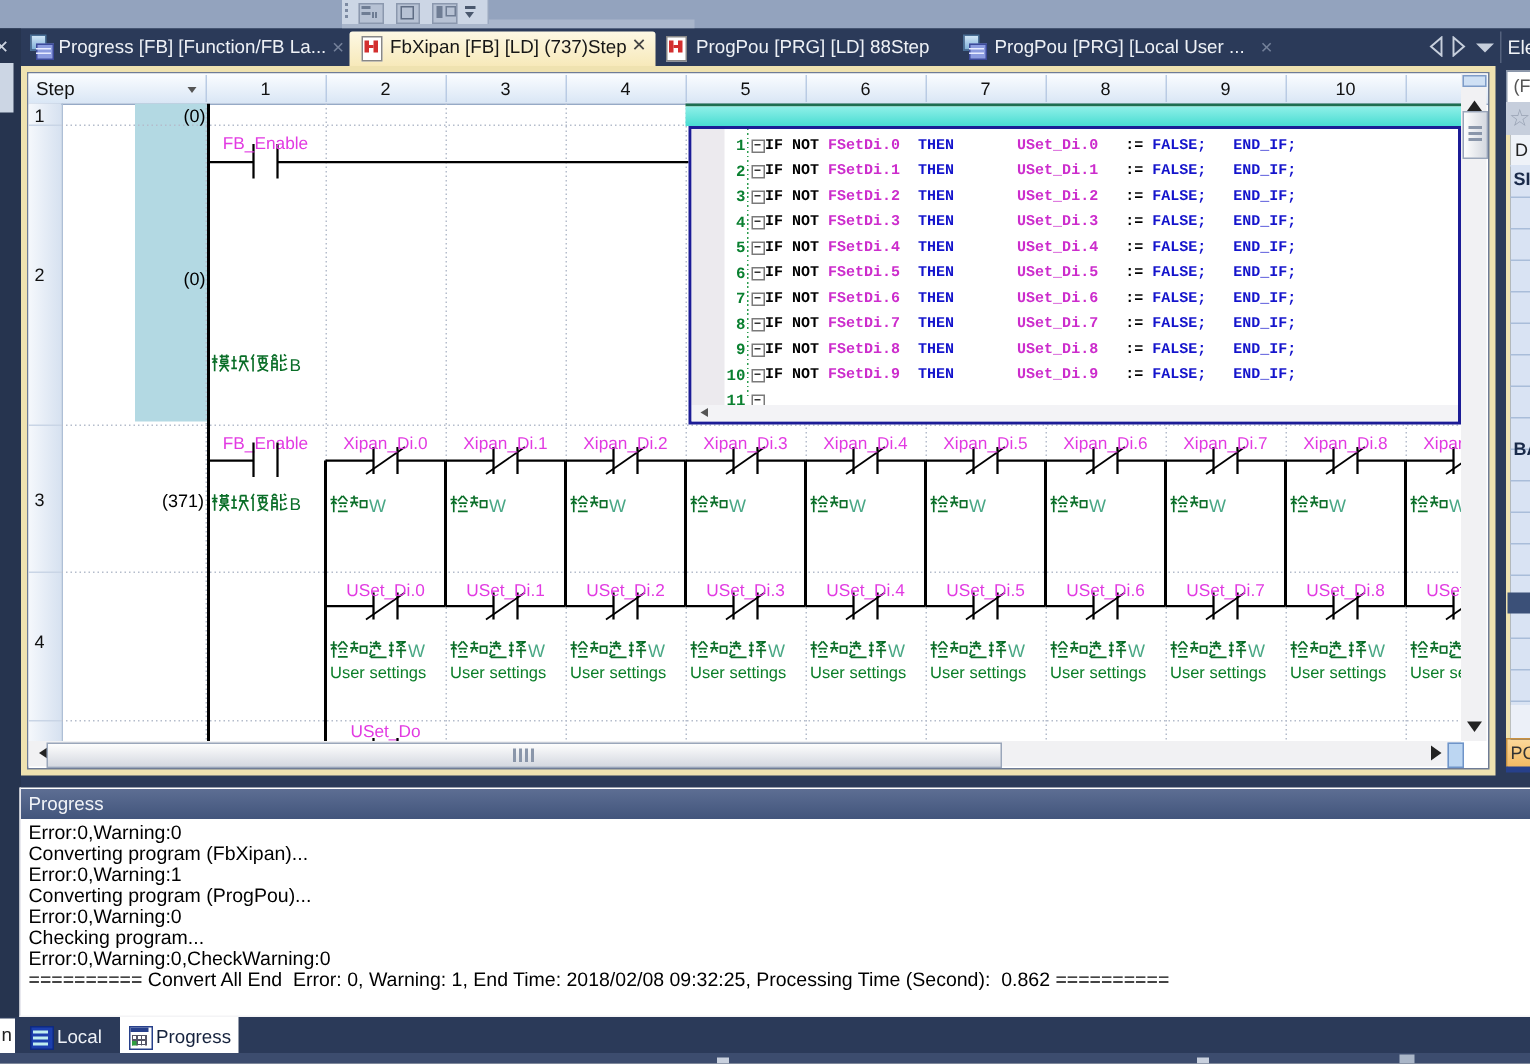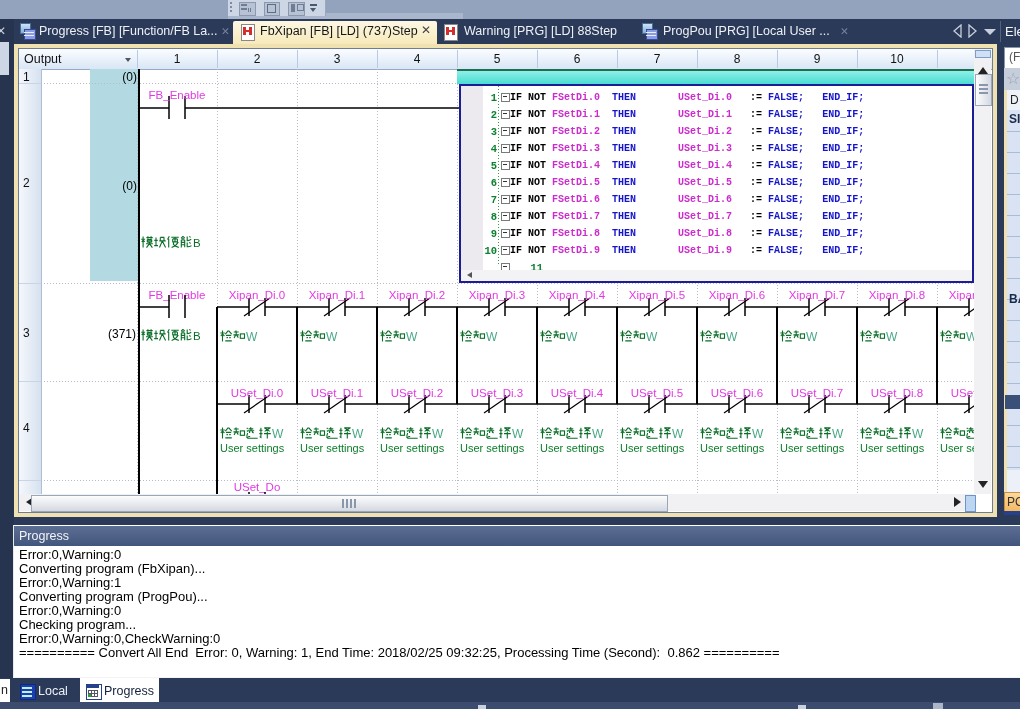--- a/index.html
+++ b/index.html
@@ -48,21 +48,21 @@
  <div class="abs" style="left:4px;top:5px;width:3px;height:2px;background:#d32f2f;"></div>
 </div>
 <div class="abs" style="left:260px;top:24px;color:#161616;font-size:12.5px;">FbXipan [FB] [LD] (737)Step</div>
 <div class="abs" style="left:421px;top:23px;color:#444;font-size:12px;">✕</div>
 
 <div class="abs" style="left:444px;top:24px;width:12px;height:15px;background:#fff;border:1px solid #888;">
  <div class="abs" style="left:1px;top:2px;width:3px;height:8px;background:#d32f2f;"></div>
  <div class="abs" style="left:7px;top:2px;width:3px;height:8px;background:#d32f2f;"></div>
  <div class="abs" style="left:4px;top:5px;width:3px;height:2px;background:#d32f2f;"></div>
 </div>
-<div class="abs txtw" style="left:464px;top:24px;">Warning [PRG] [LD] 88Step</div>
+<div class="abs txtw" style="left:464px;top:24px;">ProgPou [PRG] [LD] 88Step</div>
 
 <div class="abs" style="left:641px;top:23px;width:15px;height:16px;">
  <div class="abs" style="left:1px;top:0;width:9px;height:9px;background:linear-gradient(#cfe4f6,#7fb0d8);border:1px solid #4a6f96;"></div>
  <div class="abs" style="left:5px;top:6px;width:10px;height:9px;background:#8c9ce0;border:1px solid #3c4a9a;"></div>
  <div class="abs" style="left:5px;top:9px;width:10px;height:1px;background:#e8ecff;"></div>
  <div class="abs" style="left:5px;top:12px;width:10px;height:1px;background:#e8ecff;"></div>
 </div>
 <div class="abs txtw" style="left:663px;top:24px;">ProgPou [PRG] [Local User ...</div>
 <div class="abs" style="left:840px;top:25px;color:#74819a;font-size:10.5px;">✕</div>
 
@@ -70,21 +70,21 @@
     <path d="M9 1 L2 7 L9 13 Z" fill="none" stroke="#c7cfdc" stroke-width="1.3"></path>
     <path d="M17 1 L24 7 L17 13 Z" fill="none" stroke="#c7cfdc" stroke-width="1.3"></path>
     <path d="M32 5 L44 5 L38 11 Z" fill="#c7cfdc"></path>
   </svg>
 
 <div class="abs" style="left:14px;top:44px;width:983px;height:473px;background:#efe2b0;"></div>
 <div class="abs" style="left:18px;top:48px;width:975px;height:465px;background:#6f7c96;"></div>
 <div class="abs" style="left:19px;top:49px;width:973px;height:463px;background:#fff;"></div>
 
 <div class="abs" style="left:19px;top:49px;width:973px;height:20px;background:linear-gradient(#fbfdff,#d9e6f5);border-bottom:1px solid #96aac6;"></div>
-<div class="abs" style="left:24px;top:52px;font-size:12.5px;color:#111;">Output</div>
+<div class="abs" style="left:24px;top:52px;font-size:12.5px;color:#111;">Step</div>
 <div class="abs" style="left:125px;top:58px;width:0;height:0;border:3px solid transparent;border-top:4px solid #555;"></div>
 <div id="colheads">
     <div class="abs" style="left:157px;top:52px;width:40px;text-align:center;font-size:12px;color:#111;">1</div>
     <div class="abs" style="left:137px;top:50px;width:1px;height:18px;background:#b9cbe4;"></div>
     <div class="abs" style="left:237px;top:52px;width:40px;text-align:center;font-size:12px;color:#111;">2</div>
     <div class="abs" style="left:217px;top:50px;width:1px;height:18px;background:#b9cbe4;"></div>
     <div class="abs" style="left:317px;top:52px;width:40px;text-align:center;font-size:12px;color:#111;">3</div>
     <div class="abs" style="left:297px;top:50px;width:1px;height:18px;background:#b9cbe4;"></div>
     <div class="abs" style="left:397px;top:52px;width:40px;text-align:center;font-size:12px;color:#111;">4</div>
     <div class="abs" style="left:377px;top:50px;width:1px;height:18px;background:#b9cbe4;"></div>
@@ -457,21 +457,21 @@
     <div class="abs" style="left:42px;top:129px;width:4px;height:1px;background:#333;"></div>
     <div class="abs" style="left:49px;top:125px;font-size:10px;font-weight:bold;white-space:pre;letter-spacing:0;"><span style="color:#000">IF NOT </span><span style="color:#cc2ccc">FSetDi.7</span><span style="color:#000">  </span><span style="color:#1414cc">THEN</span><span style="color:#000">       </span><span style="color:#cc2ccc">USet_Di.7</span><span style="color:#000">   := </span><span style="color:#1414cc">FALSE;</span><span style="color:#000">   </span><span style="color:#1414cc">END_IF;</span></div>
     <div class="abs" style="left:0;top:142px;width:36px;text-align:right;color:#0a8030;font-size:10.5px;font-weight:bold;">9</div>
     <div class="abs" style="left:40px;top:143px;width:7px;height:7px;background:#fff;border:1px solid #7a7a7a;"></div>
     <div class="abs" style="left:42px;top:146px;width:4px;height:1px;background:#333;"></div>
     <div class="abs" style="left:49px;top:142px;font-size:10px;font-weight:bold;white-space:pre;letter-spacing:0;"><span style="color:#000">IF NOT </span><span style="color:#cc2ccc">FSetDi.8</span><span style="color:#000">  </span><span style="color:#1414cc">THEN</span><span style="color:#000">       </span><span style="color:#cc2ccc">USet_Di.8</span><span style="color:#000">   := </span><span style="color:#1414cc">FALSE;</span><span style="color:#000">   </span><span style="color:#1414cc">END_IF;</span></div>
     <div class="abs" style="left:0;top:159px;width:36px;text-align:right;color:#0a8030;font-size:10.5px;font-weight:bold;">10</div>
     <div class="abs" style="left:40px;top:160px;width:7px;height:7px;background:#fff;border:1px solid #7a7a7a;"></div>
     <div class="abs" style="left:42px;top:163px;width:4px;height:1px;background:#333;"></div>
     <div class="abs" style="left:49px;top:159px;font-size:10px;font-weight:bold;white-space:pre;letter-spacing:0;"><span style="color:#000">IF NOT </span><span style="color:#cc2ccc">FSetDi.9</span><span style="color:#000">  </span><span style="color:#1414cc">THEN</span><span style="color:#000">       </span><span style="color:#cc2ccc">USet_Di.9</span><span style="color:#000">   := </span><span style="color:#1414cc">FALSE;</span><span style="color:#000">   </span><span style="color:#1414cc">END_IF;</span></div>
-    <div class="abs" style="left:0;top:176px;width:36px;text-align:right;color:#0a8030;font-size:10.5px;font-weight:bold;margin-left:46px;">11</div>
+    <div class="abs" style="left:0;top:176px;width:36px;text-align:right;color:#0a8030;font-size:10.5px;font-weight:bold;">11</div>
     <div class="abs" style="left:40px;top:177px;width:7px;height:7px;background:#fff;border:1px solid #7a7a7a;"></div>
     <div class="abs" style="left:42px;top:180px;width:4px;height:1px;background:#333;"></div>
     <div class="abs" style="left:0;top:184px;width:511px;height:11px;background:#f3f3f6;">
       <div class="abs" style="left:3px;top:2px;width:0;height:0;border:3.5px solid transparent;border-right:5px solid #555;"></div>
     </div>
   </div>
 
 <div id="scrollbars">
     <div class="abs" style="left:974px;top:49px;width:17px;height:445px;background:#f1f1f3;"></div>
     <div class="abs" style="left:975px;top:50px;width:14px;height:6px;background:#cfe0f4;border:1px solid #7e9cc8;"></div>
@@ -534,21 +534,21 @@
 <div class="abs" style="left:13px;top:525px;width:1007px;height:153px;background:#fff;border-left:1px solid #e8e8ee;"></div>
 <div class="abs" style="left:14px;top:526px;width:1006px;height:20px;background:linear-gradient(#5d6e93,#42557c);"></div>
 <div class="abs" style="left:19px;top:529px;color:#f2f4f8;font-size:12.5px;">Progress</div>
 <div class="abs" style="left:19px;top:548px;font-size:13px;line-height:14px;color:#000;white-space:pre;">Error:0,Warning:0
 Converting program (FbXipan)...
 Error:0,Warning:1
 Converting program (ProgPou)...
 Error:0,Warning:0
 Checking program...
 Error:0,Warning:0,CheckWarning:0
-========== Convert All End  Error: 0, Warning: 1, End Time: 2018/02/25 09:32:25, Processing Time (Second):  0.862 ==========</div>
+========== Convert All End  Error: 0, Warning: 1, End Time: 2018/02/08 09:32:25, Processing Time (Second):  0.862 ==========</div>
 
 <div class="abs nav" style="left:0;top:678px;width:1020px;height:24px;background:#2b3a59;"></div>
 <div class="abs" style="left:13px;top:677px;width:1007px;height:1px;background:#f4f4f6;"></div>
 <div class="abs" style="left:0;top:679px;width:10px;height:23px;background:#fff;"></div>
 <div class="abs" style="left:1px;top:683px;color:#222;font-size:12.5px;">n</div>
 <div class="abs" style="left:20px;top:684px;width:14px;height:14px;background:#1c3fae;border:1px solid #0e2a80;">
  <div class="abs" style="left:1px;top:2px;width:10px;height:2px;background:#bfeef0;"></div>
  <div class="abs" style="left:1px;top:6px;width:10px;height:2px;background:#bfeef0;"></div>
  <div class="abs" style="left:1px;top:10px;width:10px;height:2px;background:#bfeef0;"></div>
 </div>

